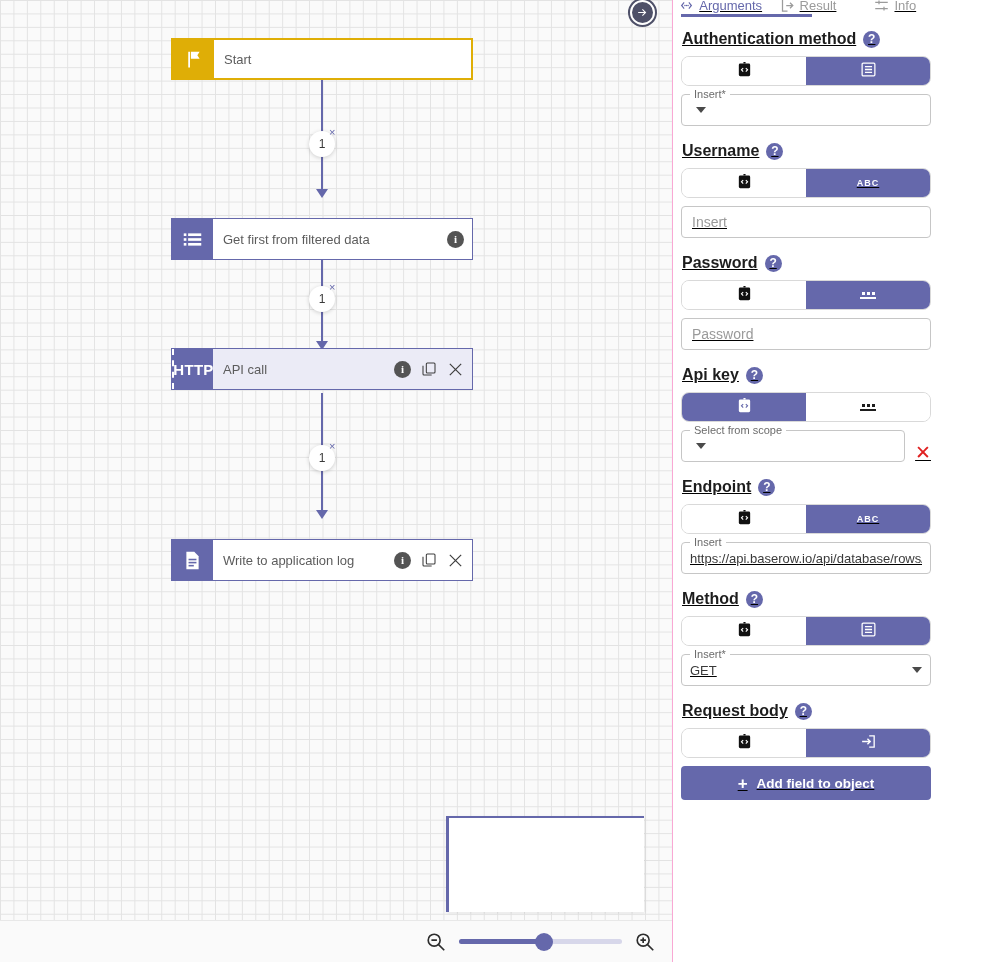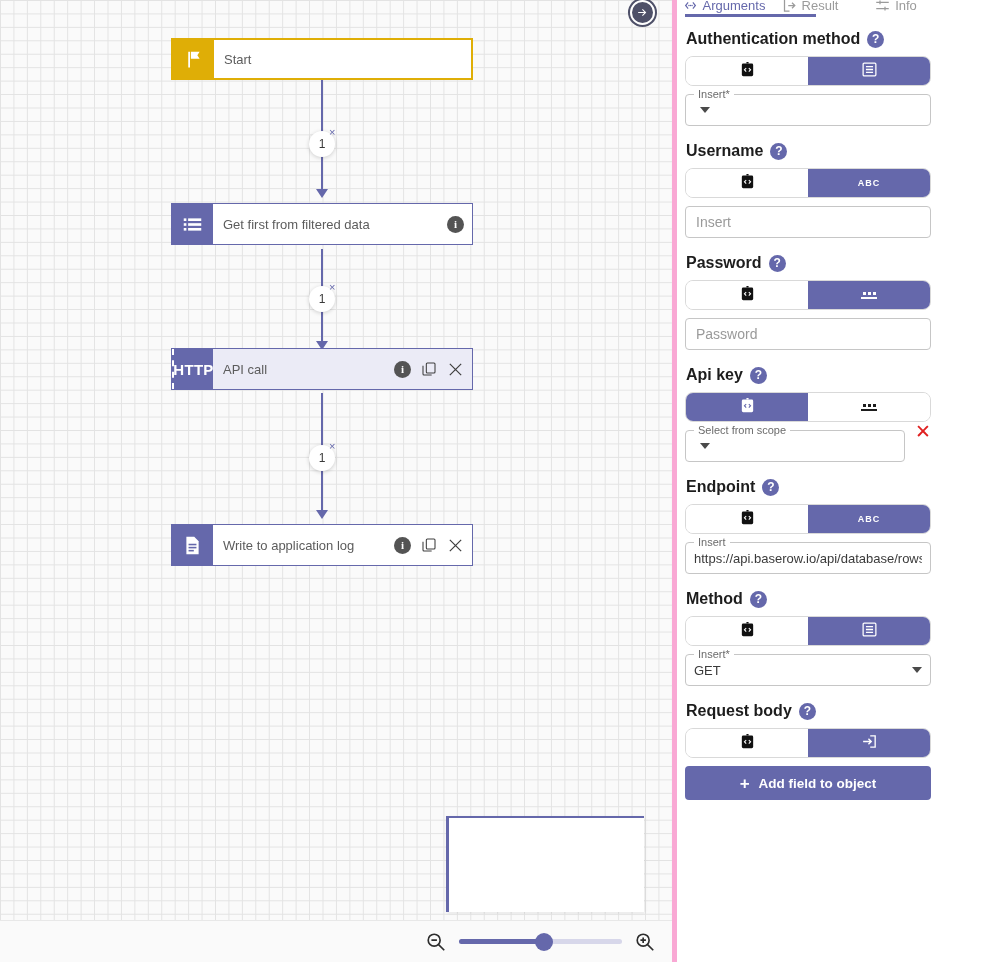--- a/index.html
+++ b/index.html
@@ -70,21 +70,21 @@
     cursor: pointer; flex: 0 0 17px;
   }
   .icon-copy { width: 16px; height: 16px; cursor: pointer; }
   .icon-copy svg { width: 16px; height: 16px; stroke: #3f3f3f; fill: none; stroke-width: 1.6; }
   .icon-close { width: 17px; height: 17px; cursor: pointer; }
   .icon-close svg { width: 17px; height: 17px; stroke: #3f3f3f; stroke-width: 1.7; }
 
   
   .node.start { border: 2px solid #dfae06; }
   .node.start .stripe { background: #dfae06; }
-  .node.plain { border: 1px solid #6568ab; }
+  .node.plain { border: 1px solid #6568ab; margin-top: 15px; }
   .node.plain .stripe { background: #6568ab; }
   .node.selected { border: 1px solid #6568ab; }
   .node.selected .stripe {
     background: #6568ab;
     border-left: 2px dashed #ffffff;
   }
   .node.selected .body { background: #ebebf6; }
 
   
   .edge { position: absolute; width: 2px; background: #6568ab; z-index: 5; }
@@ -134,23 +134,24 @@
   .slider-fill { position: absolute; left: 0; width: 52%; height: 5px; border-radius: 3px; background: #6568ab; }
   .slider-thumb {
     position: absolute; left: 52%; margin-left: -9px;
     width: 18px; height: 18px; border-radius: 50%; background: #6568ab;
   }
 
   
   #panel {
     width: 271px; height: 962px;
     background: #ffffff;
-    border-left: 5px solid #f9a8d4;
+    border-left: 1px solid #f9a8d4;
     overflow: hidden;
     position: relative;
+    text-decoration: underline;
   }
   .tabs {
     display: flex; height: 14px; align-items: flex-end;
     padding: 0 4px; position: relative;
   }
   .tab {
     flex: 1; display: flex; align-items: center; justify-content: center;
     gap: 5px; font-size: 13px; color: #9b9b9b; cursor: pointer;
     padding-bottom: 1px; position: relative; overflow: hidden;
   }
@@ -219,21 +220,21 @@
     border-left: 5px solid transparent; border-right: 5px solid transparent;
     border-top: 6px solid #4a4a4a; cursor: pointer; }
 
   .pinput {
     margin-top: 8px; height: 32px;
     border: 1px solid #c6c6c6; border-radius: 4px;
     display: flex; align-items: center; padding: 0 10px;
     font-size: 14px; color: #9a9a9a; background: #ffffff;
   }
 
-  .scope-row { display: flex; align-items: flex-start; gap: 10px; }
+  .scope-row { display: flex; align-items: flex-end; gap: 10px; }
   .scope-row .ofield { flex: 1; }
   .clear-x { font-size: 19px; color: #e02020; cursor: pointer; line-height: 1; font-weight: 400; }
 
   .addbtn {
     margin-top: 8px; height: 34px; width: 100%;
     background: #6568ab; border-radius: 4px; border: none;
     color: #ffffff; font-size: 13.5px; font-weight: bold;
     display: flex; align-items: center; justify-content: center; gap: 9px;
     cursor: pointer; font-family: "Liberation Sans", sans-serif;
   }

